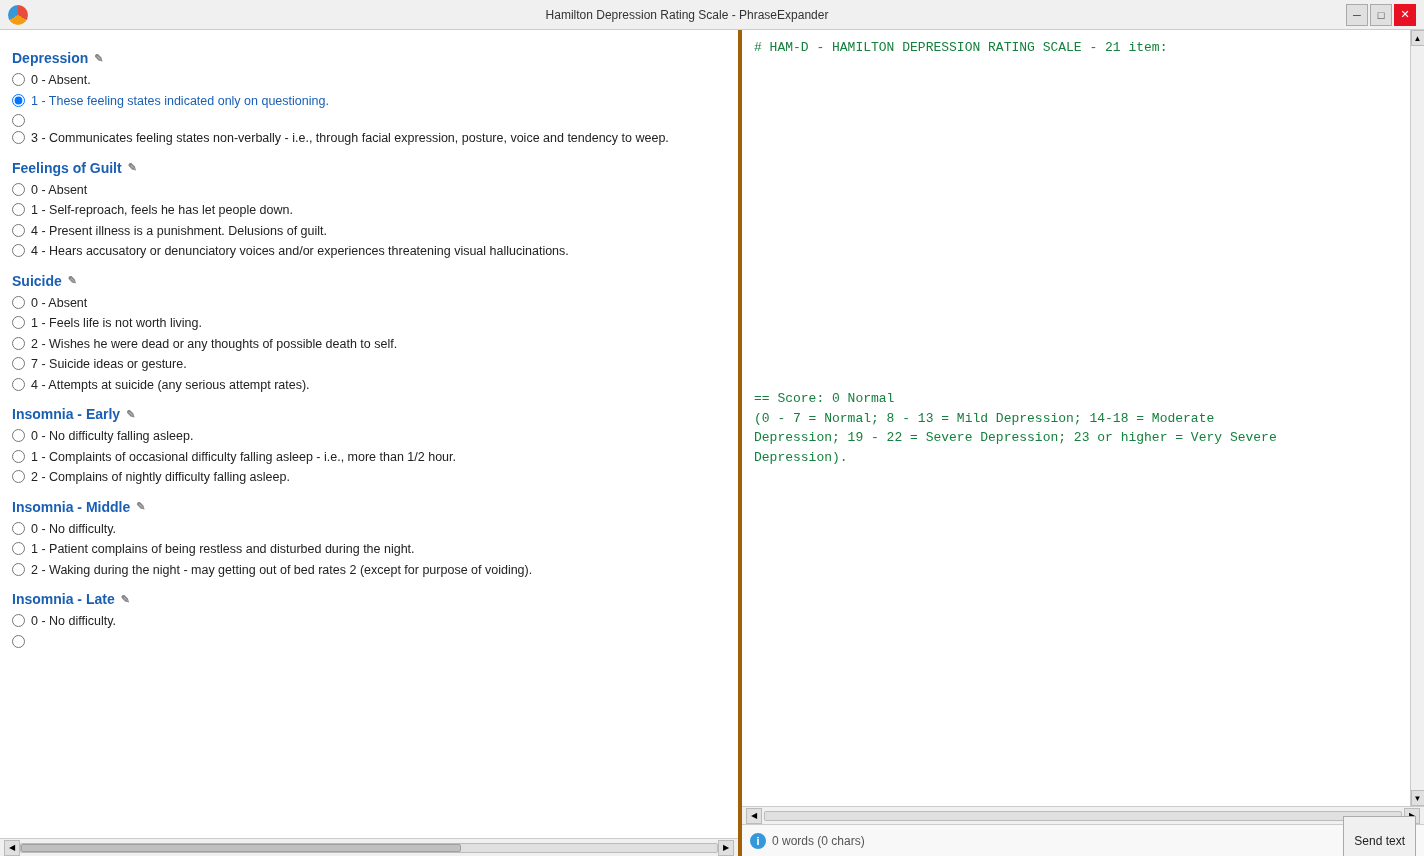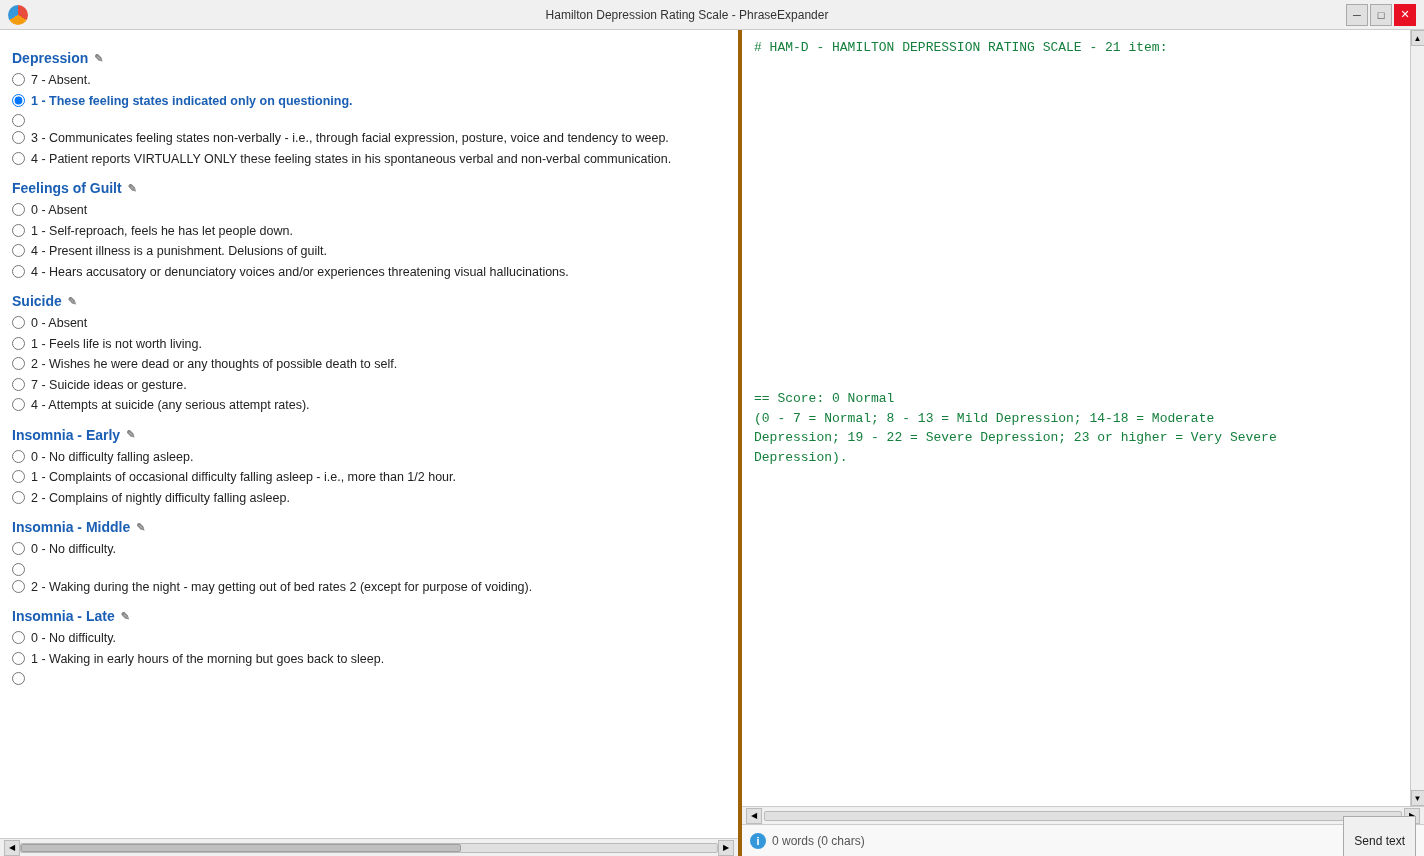--- a/index.html
+++ b/index.html
@@ -68,21 +68,21 @@
 
     
     .radio-item {
       display: flex; align-items: flex-start; gap: 6px;
       margin: 3px 0; line-height: 1.4;
     }
     .radio-item input[type=radio] {
       margin-top: 1px; flex-shrink: 0; cursor: pointer;
     }
     .radio-label { color: #222; font-size: 12.5px; }
-    .radio-label.selected { color: #1a5fb4; font-weight: bold; }
+    .radio-label.selected { color: #1a5fb4; }
 
     
     .right-panel {
       flex: 1; display: flex; flex-direction: column;
       background: white; overflow: hidden;
     }
     .right-textarea {
       width: 100%; height: 100%; border: none; outline: none;
       resize: none; font-family: 'Courier New', monospace; font-size: 13px;
       padding: 8px 12px; color: #15803d; background: white;
@@ -148,37 +148,33 @@
   <div class="left-panel">
     <div class="left-scroll-area" id="left-scroll">
 
     <div>
           <div class="section-header">
             <span>Depression</span>
             <span class="section-icon" style="color:#888;font-size:11px;">✎</span>
           </div>
           <div class="radio-item">
             <input type="radio" name="depression" value="0" style="">
-            <span class="radio-label">7 - Absent.</span>
+            <span class="radio-label">0 - Absent.</span>
           </div>
           <div class="radio-item">
             <input type="radio" name="depression" value="1" checked="" style="">
             <span class="radio-label selected">1 - These feeling states indicated only on questioning.</span>
           </div>
           <div class="radio-item">
             <input type="radio" name="depression" value="2" style="">
           </div>
           <div class="radio-item">
             <input type="radio" name="depression" value="3" style="">
             <span class="radio-label">3 - Communicates feeling states non-verbally - i.e., through facial expression, posture, voice and tendency to weep.</span>
           </div>
-          <div class="radio-item">
-            <input type="radio" name="depression" value="4" style="">
-            <span class="radio-label">4 - Patient reports VIRTUALLY ONLY these feeling states in his spontaneous verbal and non-verbal communication.</span>
-          </div>
         </div>
         <div>
           <div class="section-header">
             <span>Feelings of Guilt</span>
             <span class="section-icon" style="color:#888;font-size:11px;">✎</span>
           </div>
           <div class="radio-item">
             <input type="radio" name="guilt" value="0" style="">
             <span class="radio-label">0 - Absent</span>
           </div>
@@ -243,38 +239,35 @@
           <div class="section-header">
             <span>Insomnia - Middle</span>
             <span class="section-icon" style="color:#888;font-size:11px;">✎</span>
           </div>
           <div class="radio-item">
             <input type="radio" name="insomnia-middle" value="0" style="">
             <span class="radio-label">0 - No difficulty.</span>
           </div>
           <div class="radio-item">
             <input type="radio" name="insomnia-middle" value="1" style="">
+            <span class="radio-label">1 - Patient complains of being restless and disturbed during the night.</span>
           </div>
           <div class="radio-item">
             <input type="radio" name="insomnia-middle" value="2" style="">
             <span class="radio-label">2 - Waking during the night - may getting out of bed rates 2 (except for purpose of voiding).</span>
           </div>
         </div>
         <div>
           <div class="section-header">
             <span>Insomnia - Late</span>
             <span class="section-icon" style="color:#888;font-size:11px;">✎</span>
           </div>
           <div class="radio-item">
             <input type="radio" name="insomnia-late" value="0" style="">
             <span class="radio-label">0 - No difficulty.</span>
-          </div>
-          <div class="radio-item">
-            <input type="radio" name="insomnia-late" value="1" style="">
-            <span class="radio-label">1 - Waking in early hours of the morning but goes back to sleep.</span>
           </div>
           <div class="radio-item">
             <input type="radio" name="insomnia-late" value="2" style="">
           </div>
         </div>
       </div>
     <div class="left-hscroll-bar">
       <div class="hscroll-arrow">◀</div>
       <div class="hscroll-track">
         <div class="hscroll-thumb"></div>

